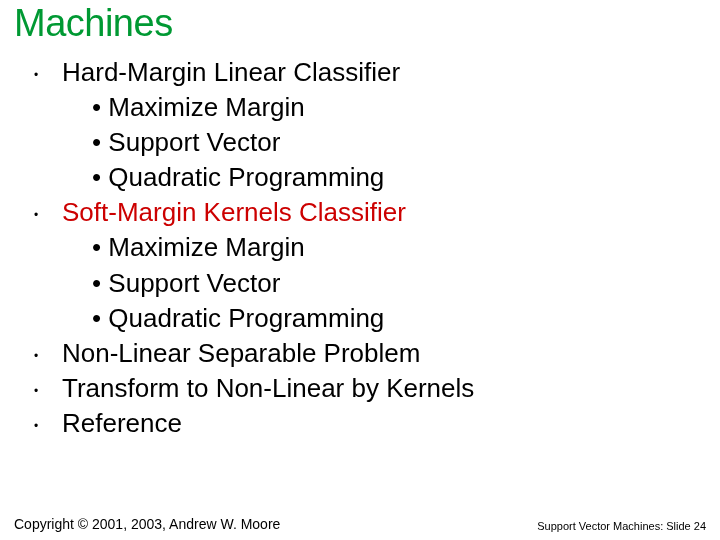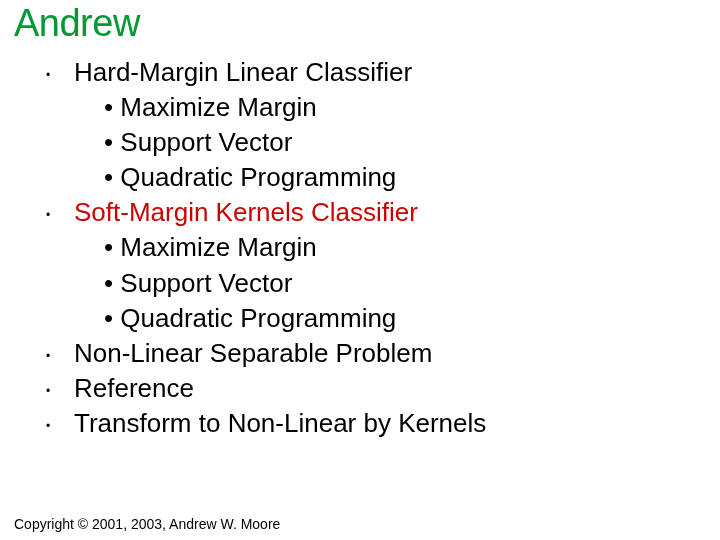--- a/index.html
+++ b/index.html
@@ -22,21 +22,21 @@
     font-family: Verdana, Geneva, sans-serif;
     font-size: 38px;
     color: #009933;
     margin: 0;
     padding: 2px 0 0 14px;
     font-weight: normal;
     letter-spacing: -0.5px;
   }
   ul.top {
     list-style: none;
-    margin: 10px 0 0 16px;
+    margin: 10px 0 0 4px;
     padding: 0 16px 0 30px;
   }
   ul.top > li {
     position: relative;
     padding-left: 28px;
     font-size: 26px;
     line-height: 1.35;
     color: #000;
   }
   ul.top > li::before {
@@ -75,21 +75,21 @@
     bottom: 8px;
     font-size: 11px;
     color: #000;
     font-family: Verdana, Geneva, sans-serif;
   }
 </style>
 </head>
 <body>
 
 <div class="slide">
-  <h1 class="title">Andrew</h1>
+  <h1 class="title">Machines</h1>
 
   <ul class="top">
     <li>
       <span class="top-label">Hard-Margin Linear Classifier</span>
       <ul class="sub">
         <li>Maximize Margin</li>
         <li>Support Vector</li>
         <li>Quadratic Programming</li>
       </ul>
     </li>
@@ -98,21 +98,22 @@
       <ul class="sub">
         <li>Maximize Margin</li>
         <li>Support Vector</li>
         <li>Quadratic Programming</li>
       </ul>
     </li>
     <li>
       <span class="top-label">Non-Linear Separable Problem</span>
     </li>
     <li>
-      <span class="top-label">Reference</span>
+      <span class="top-label">Transform to Non-Linear by Kernels</span>
     </li>
     <li>
-      <span class="top-label">Transform to Non-Linear by Kernels</span>
+      <span class="top-label">Reference</span>
     </li>
   </ul>
 
   <div class="footer-left">Copyright © 2001, 2003, Andrew W. Moore</div>
+  <div class="footer-right">Support Vector Machines: Slide 24</div>
 </div>
 
 </body></html>

